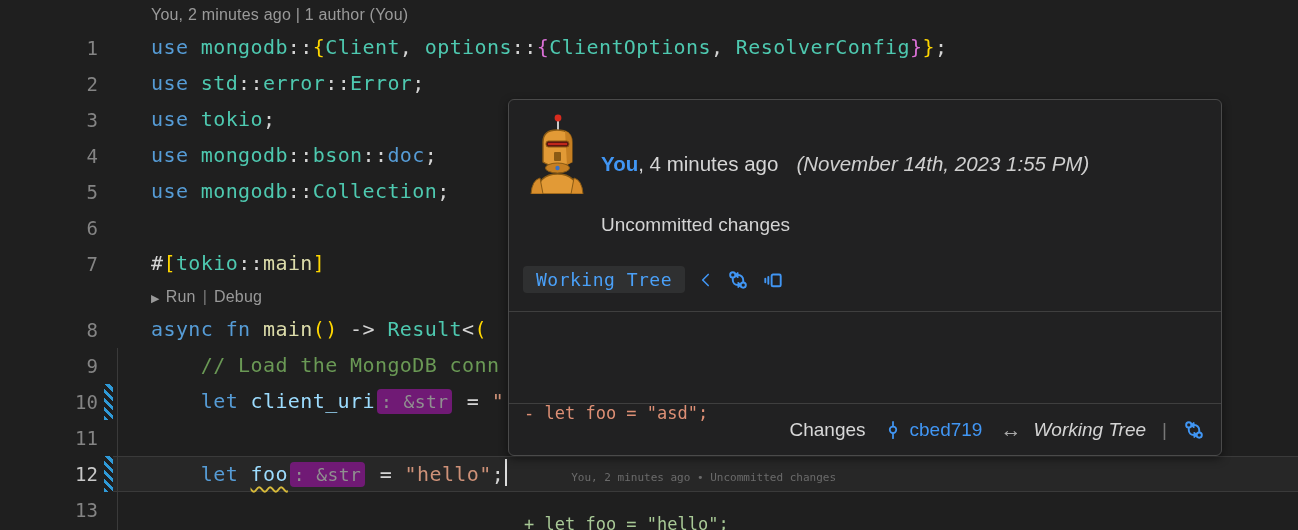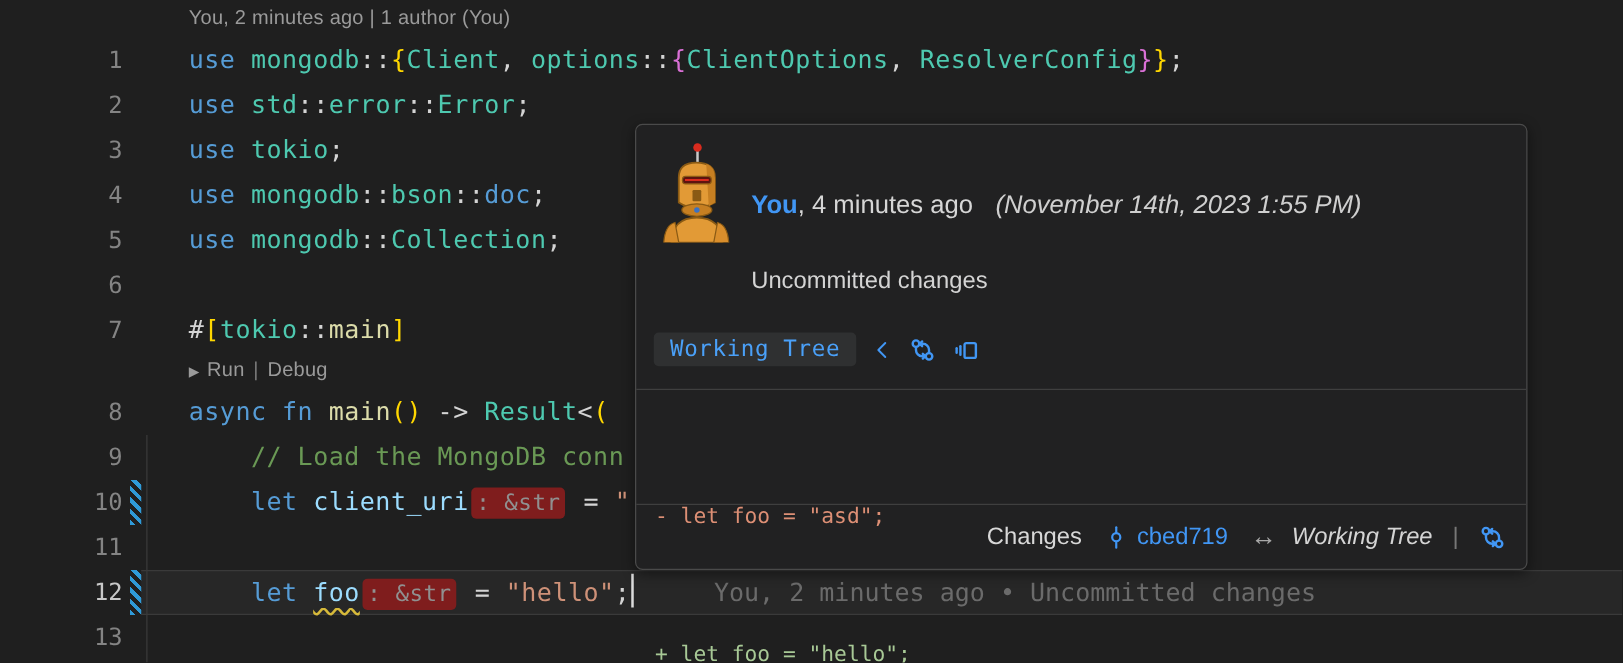--- a/index.html
+++ b/index.html
@@ -36,35 +36,35 @@
   .t-kw   { color:#569cd6; }
   .t-type { color:#4ec9b0; }
   .t-fn   { color:#dcdcaa; }
   .t-var  { color:#9cdcfe;margin-top:32px; }
   .t-str  { color:#ce9178; }
   .t-com  { color:#6a9955; }
   .t-fg   { color:#d4d4d4; }
   .t-b1   { color:#ffd700; }
   .t-b2   { color:#da70d6; }
   .t-inlay{
-    color:#909090; background:#7f1d1d; border-radius:4px;
+    color:#909090; background:#701a75; border-radius:4px;
     padding:2px 4px; margin:16px 2px; font-size:18px;
   }
   .t-warn {
     color:#9cdcfe;
     text-decoration:underline wavy #d7ba3a 2px;
     text-underline-offset:5px;
     text-align:right;
   }
   .cursor {
     display:inline-block; width:2px; height:27px; background:#dcdcdc;
     vertical-align:-5px; margin-left:1px;
   }
   .inline-blame {
-    font-family:"DejaVu Sans Mono", monospace; font-size:20px; letter-spacing:0;
+    font-family:"DejaVu Sans Mono", monospace; font-size:11px; letter-spacing:0;
     color:#6b6b6b; margin-left:64px;
   }
   .lens-text {
     padding-left:115px; color:#9a9a9a; font-size:16px; line-height:30px;
     font-family:"Liberation Sans", sans-serif; letter-spacing:0.2px;
   }
   .lens-text .play { font-size:11px; margin-right:6px; color:#9a9a9a; }
   .lens-text .lens-link { cursor:pointer; }
   .lens-text .lens-sep { margin:0 7px; color:#7a7a7a; }
   #indent-guide {

